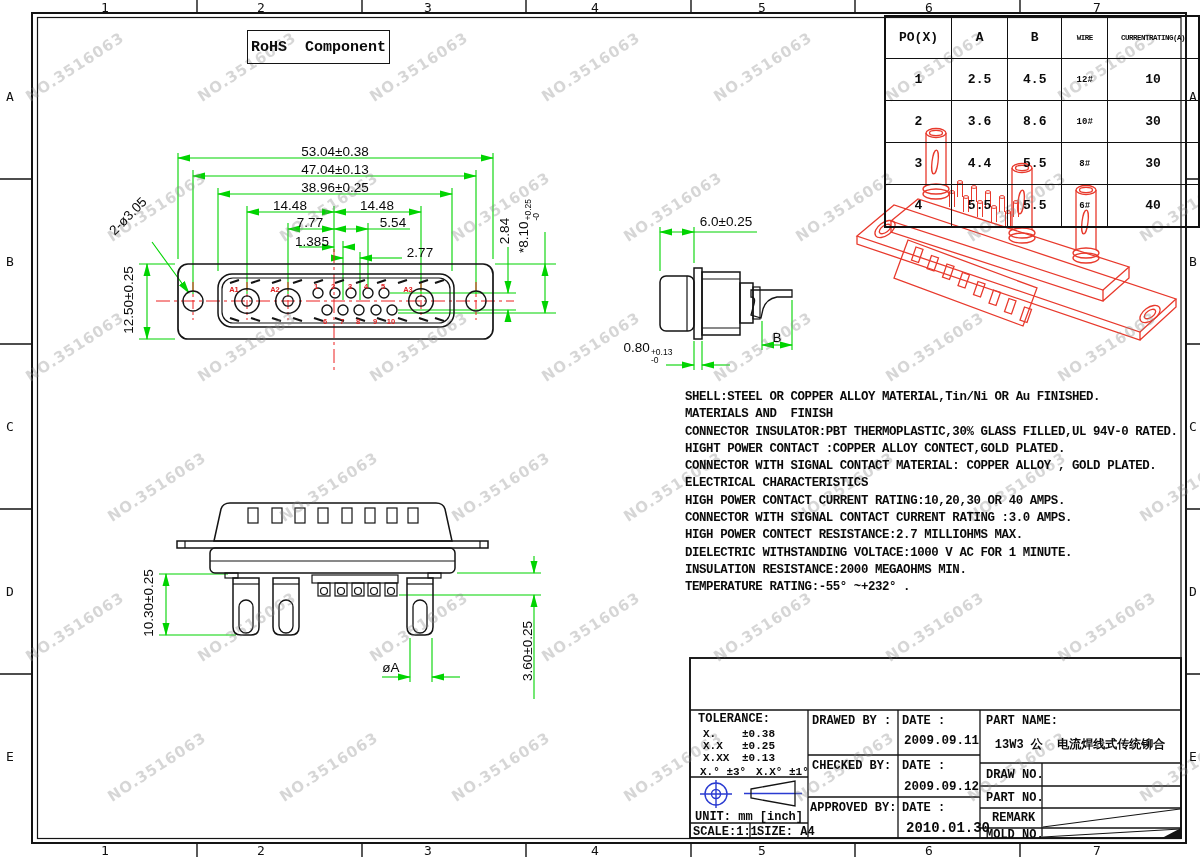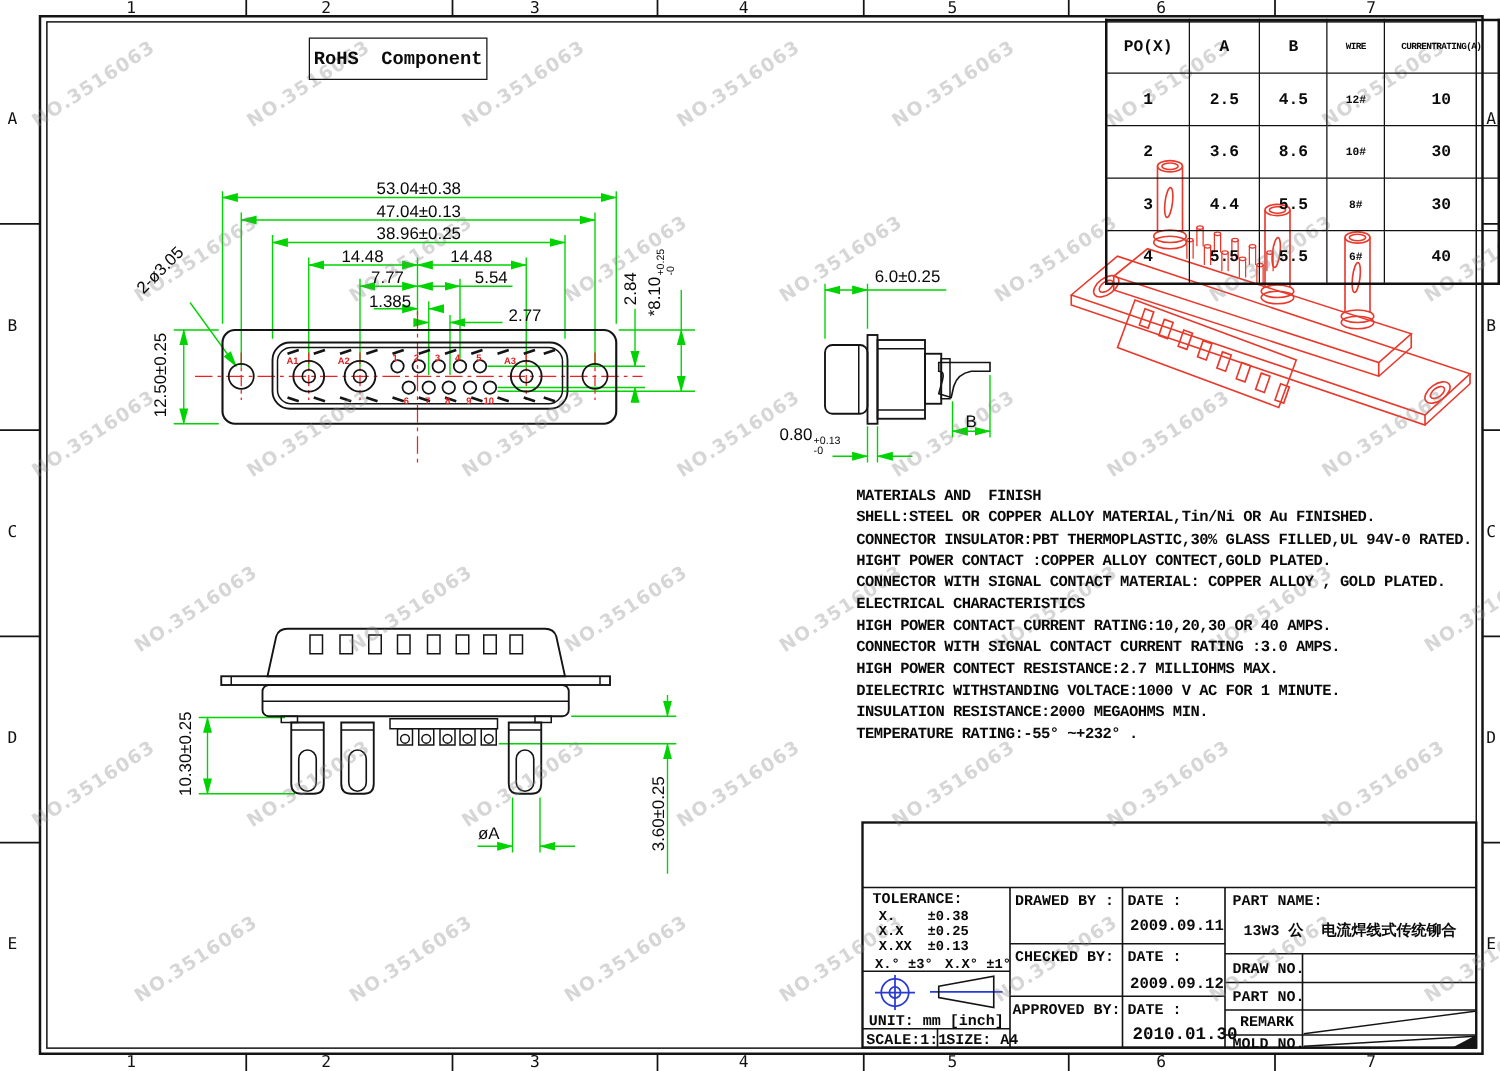--- a/index.html
+++ b/index.html
@@ -451,22 +451,22 @@
     <span class="dm" style="left:777px;top:337px">B</span>
   </div>
 
   <div>
     <span class="dm r90" style="left:148px;top:603px">10.30±0.25</span>
     <span class="dm" style="left:391px;top:667px">øA</span>
     <span class="dm r90" style="left:527px;top:651px">3.60±0.25</span>
   </div>
 
   <div id="notes">
+    <div>SHELL:STEEL OR COPPER ALLOY MATERIAL,Tin/Ni OR Au FINISHED.</div>
     <div>MATERIALS AND  FINISH</div>
-    <div>SHELL:STEEL OR COPPER ALLOY MATERIAL,Tin/Ni OR Au FINISHED.</div>
     <div>CONNECTOR INSULATOR:PBT THERMOPLASTIC,30% GLASS FILLED,UL 94V-0 RATED.</div>
     <div>HIGHT POWER CONTACT :COPPER ALLOY CONTECT,GOLD PLATED.</div>
     <div>CONNECTOR WITH SIGNAL CONTACT MATERIAL: COPPER ALLOY , GOLD PLATED.</div>
     <div>ELECTRICAL CHARACTERISTICS</div>
     <div>HIGH POWER CONTACT CURRENT RATING:10,20,30 OR 40 AMPS.</div>
     <div>CONNECTOR WITH SIGNAL CONTACT CURRENT RATING :3.0 AMPS.</div>
     <div>HIGH POWER CONTECT RESISTANCE:2.7 MILLIOHMS MAX.</div>
     <div>DIELECTRIC WITHSTANDING VOLTACE:1000 V AC FOR 1 MINUTE.</div>
     <div>INSULATION RESISTANCE:2000 MEGAOHMS MIN.</div>
     <div>TEMPERATURE RATING:-55° ~+232° .</div>

